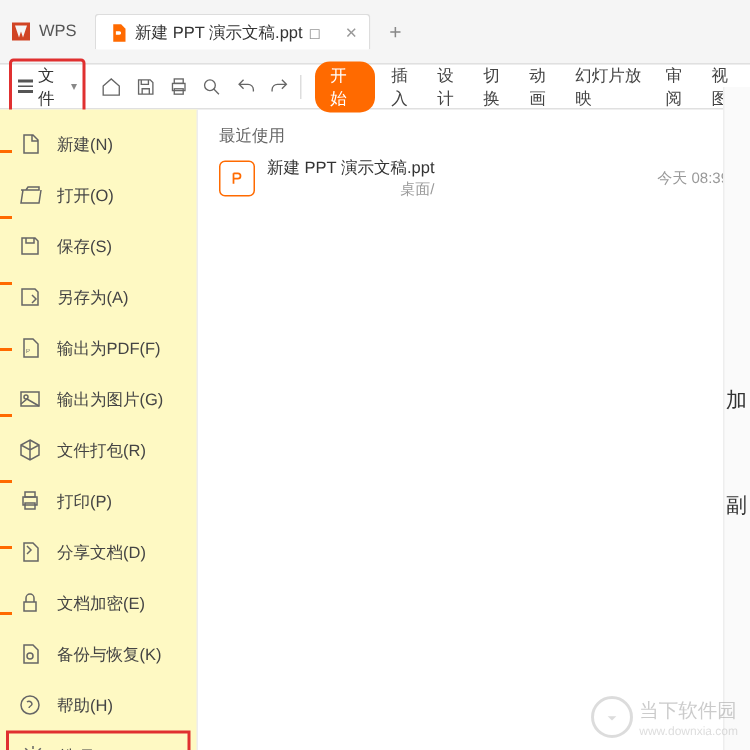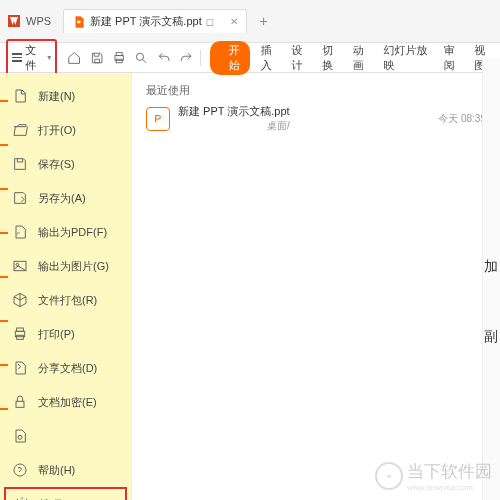--- a/index.html
+++ b/index.html
@@ -16,21 +16,21 @@
     .tab-add { margin-left: 12px; color: #888; font-size: 14px; }
     
     .toolbar { height: 30px; display: flex; align-items: center; padding: 0 6px; border-bottom: 1px solid #e0e0e0; }
     .file-btn { display: flex; align-items: center; padding: 2px 4px; border: 2px solid #e03030; border-radius: 3px; margin-right: 6px; }
     .file-btn .ham { display: inline-block; width: 12px; margin-right: 3px; }
     .file-btn .ham span { display: block; height: 1.5px; background: #555; margin: 2px 0; }
     .file-btn-label { font-size: 11px; color: #333; }
     .file-btn .chev { font-size: 8px; color: #888; margin-left: 3px; }
     .tb-icon { width: 16px; height: 16px; margin: 0 4px; stroke: #666; fill: none; stroke-width: 1.5; }
     .tb-sep { width: 1px; height: 16px; background: #ddd; margin: 0 3px; }
-    .begin-btn { background: #ff6a00; color: #fff; padding: 2px 10px; border-radius: 10px; font-size: 11px; margin-left: 6px; text-align: right; }
+    .begin-btn { background: #ff6a00; color: #fff; padding: 2px 10px; border-radius: 10px; font-size: 11px; margin-left: 6px; }
     .menu-item-top { font-size: 11px; color: #444; margin-left: 11px; }
     
     .main { display: flex; height: calc(100% - 58px); }
     .file-menu { width: 132px; background: #fef9c3; border-right: 1px solid #eee; padding-top: 6px; }
     .fm-item { display: flex; align-items: center; padding: 9px 12px; font-size: 11px; color: #444; }
     .fm-item.highlighted { border: 2px solid #e03030; margin: 0 4px; padding: 7px 8px; }
     .fm-icon { width: 16px; height: 16px; margin-right: 10px; stroke: #666; fill: none; stroke-width: 1.5; flex-shrink: 0; }
     
     .recent { flex: 1; padding: 10px 14px; position: relative; }
     .recent-title { font-size: 11px; color: #666; margin-bottom: 0; }
@@ -41,21 +41,21 @@
     .recent-path { font-size: 10px; color: #999; text-align: right; }
     .recent-time { font-size: 10px; color: #999; position: absolute; right: 14px; }
     
     .right-edge { position: absolute; right: 0; top: 58px; bottom: 0; width: 18px; border-left: 1px solid #eee; background: #fafafa; }
     .right-text { font-size: 14px; color: #333; writing-mode: horizontal-tb; position: absolute; right: 2px; top: 200px; }
     .right-text2 { font-size: 14px; color: #333; position: absolute; right: 2px; top: 270px; }
     
     .watermark { position: absolute; right: 8px; bottom: 8px; display: flex; align-items: center; opacity: 0.5; }
     .wm-icon { width: 28px; height: 28px; border: 2px solid #bbb; border-radius: 50%; display: flex; align-items: center; justify-content: center; margin-right: 4px; }
     .wm-arrow { width: 14px; height: 14px; fill: #bbb; }
-    .wm-text { font-size: 17px; color: #999; }
+    .wm-text { font-size: 13px; color: #999; }
     .wm-sub { font-size: 8px; color: #bbb; }
     .slide-strip { position: absolute; left: 0; top: 58px; width: 8px; bottom: 0; }
     .slide-strip div { height: 40px; border-bottom: 2px solid #ff6a00; margin: 4px 0; }
   </style>
 </head>
 <body>
 
 <div class="title-bar">
   <svg class="app-logo" viewBox="0 0 24 24">
       <path d="M3 3h18v18H3z M6 6l4 12 2-6 2 6 4-12" fill="#d14424"></path>
@@ -192,20 +192,21 @@
           <rect x="6" y="11" width="12" height="9"></rect>
           <path d="M8 11V7a4 4 0 018 0v4"></path>
         </svg>
         <span>文档加密(E)</span>
       </div>
     <div class="fm-item">
         <svg class="fm-icon" viewBox="0 0 24 24">
           <path d="M6 3h9l5 5v13H6z"></path>
           <circle cx="12" cy="14" r="3"></circle>
         </svg>
+        <span>备份与恢复(K)</span>
       </div>
     <div class="fm-item">
         <svg class="fm-icon" viewBox="0 0 24 24">
           <circle cx="12" cy="12" r="9"></circle>
           <path d="M9 9a3 3 0 015 2c0 2-3 2-3 4 M12 18h.01"></path>
         </svg>
         <span>帮助(H)</span>
       </div>
     <div class="fm-item highlighted">
         <svg class="fm-icon" viewBox="0 0 24 24">

